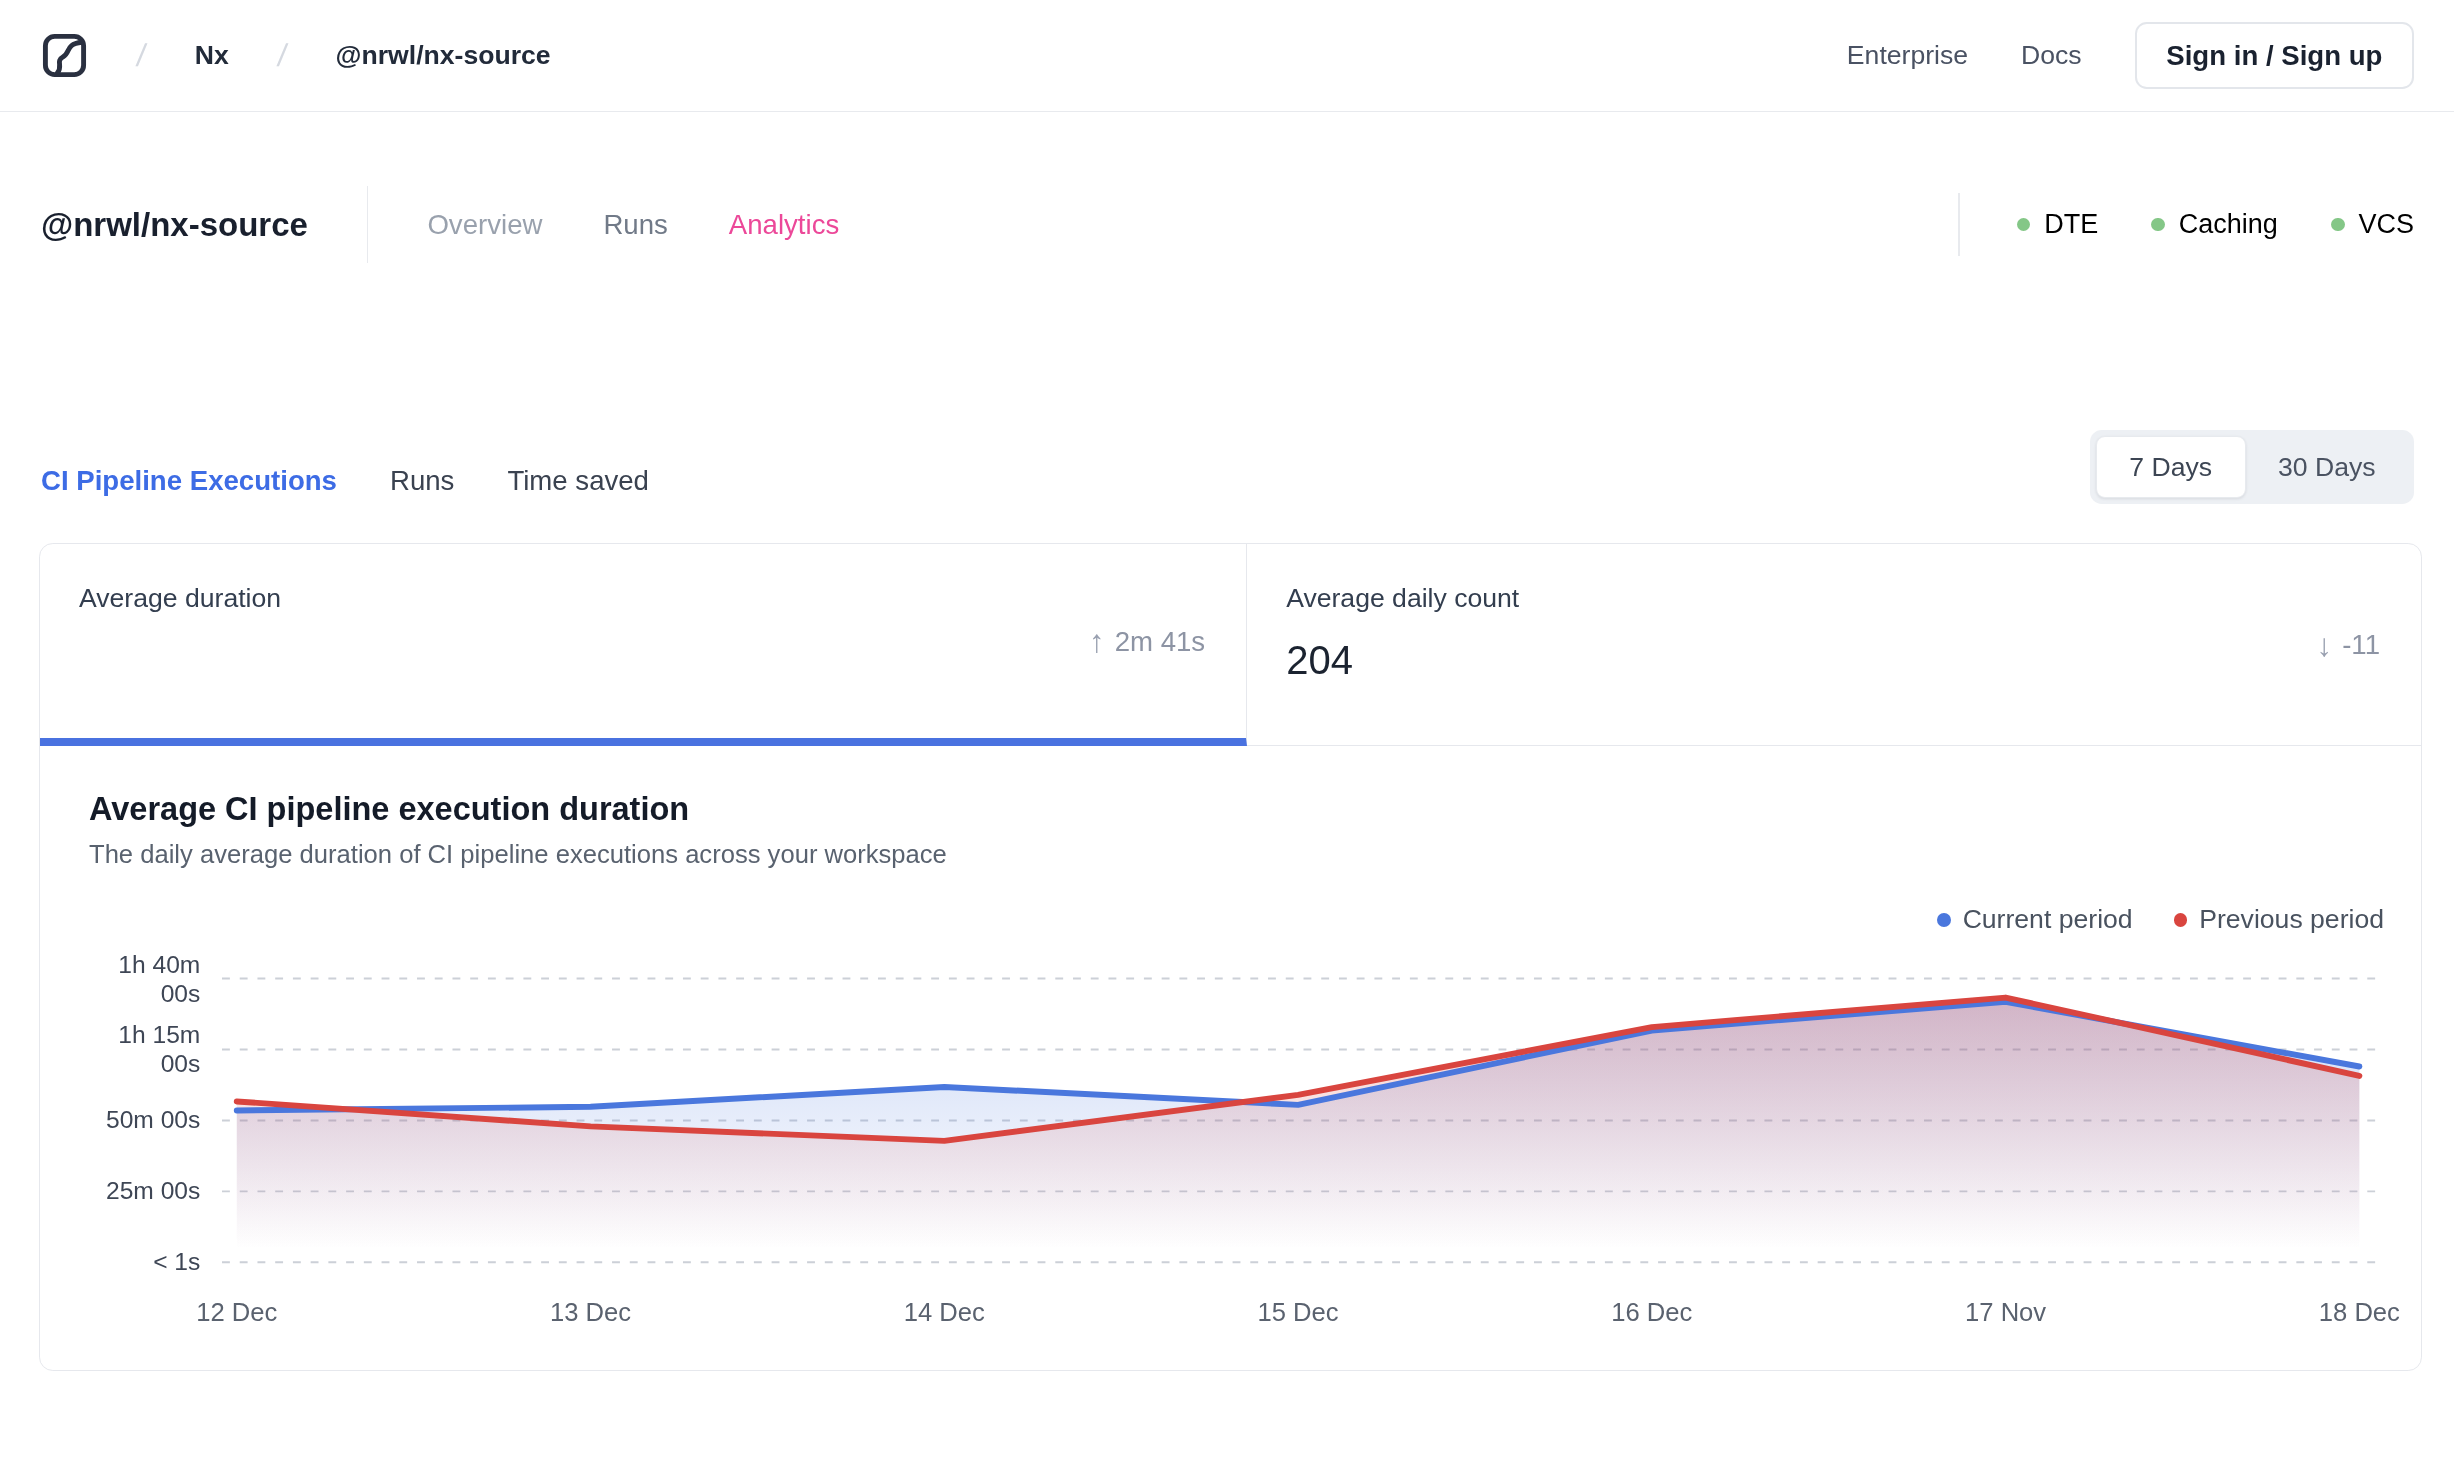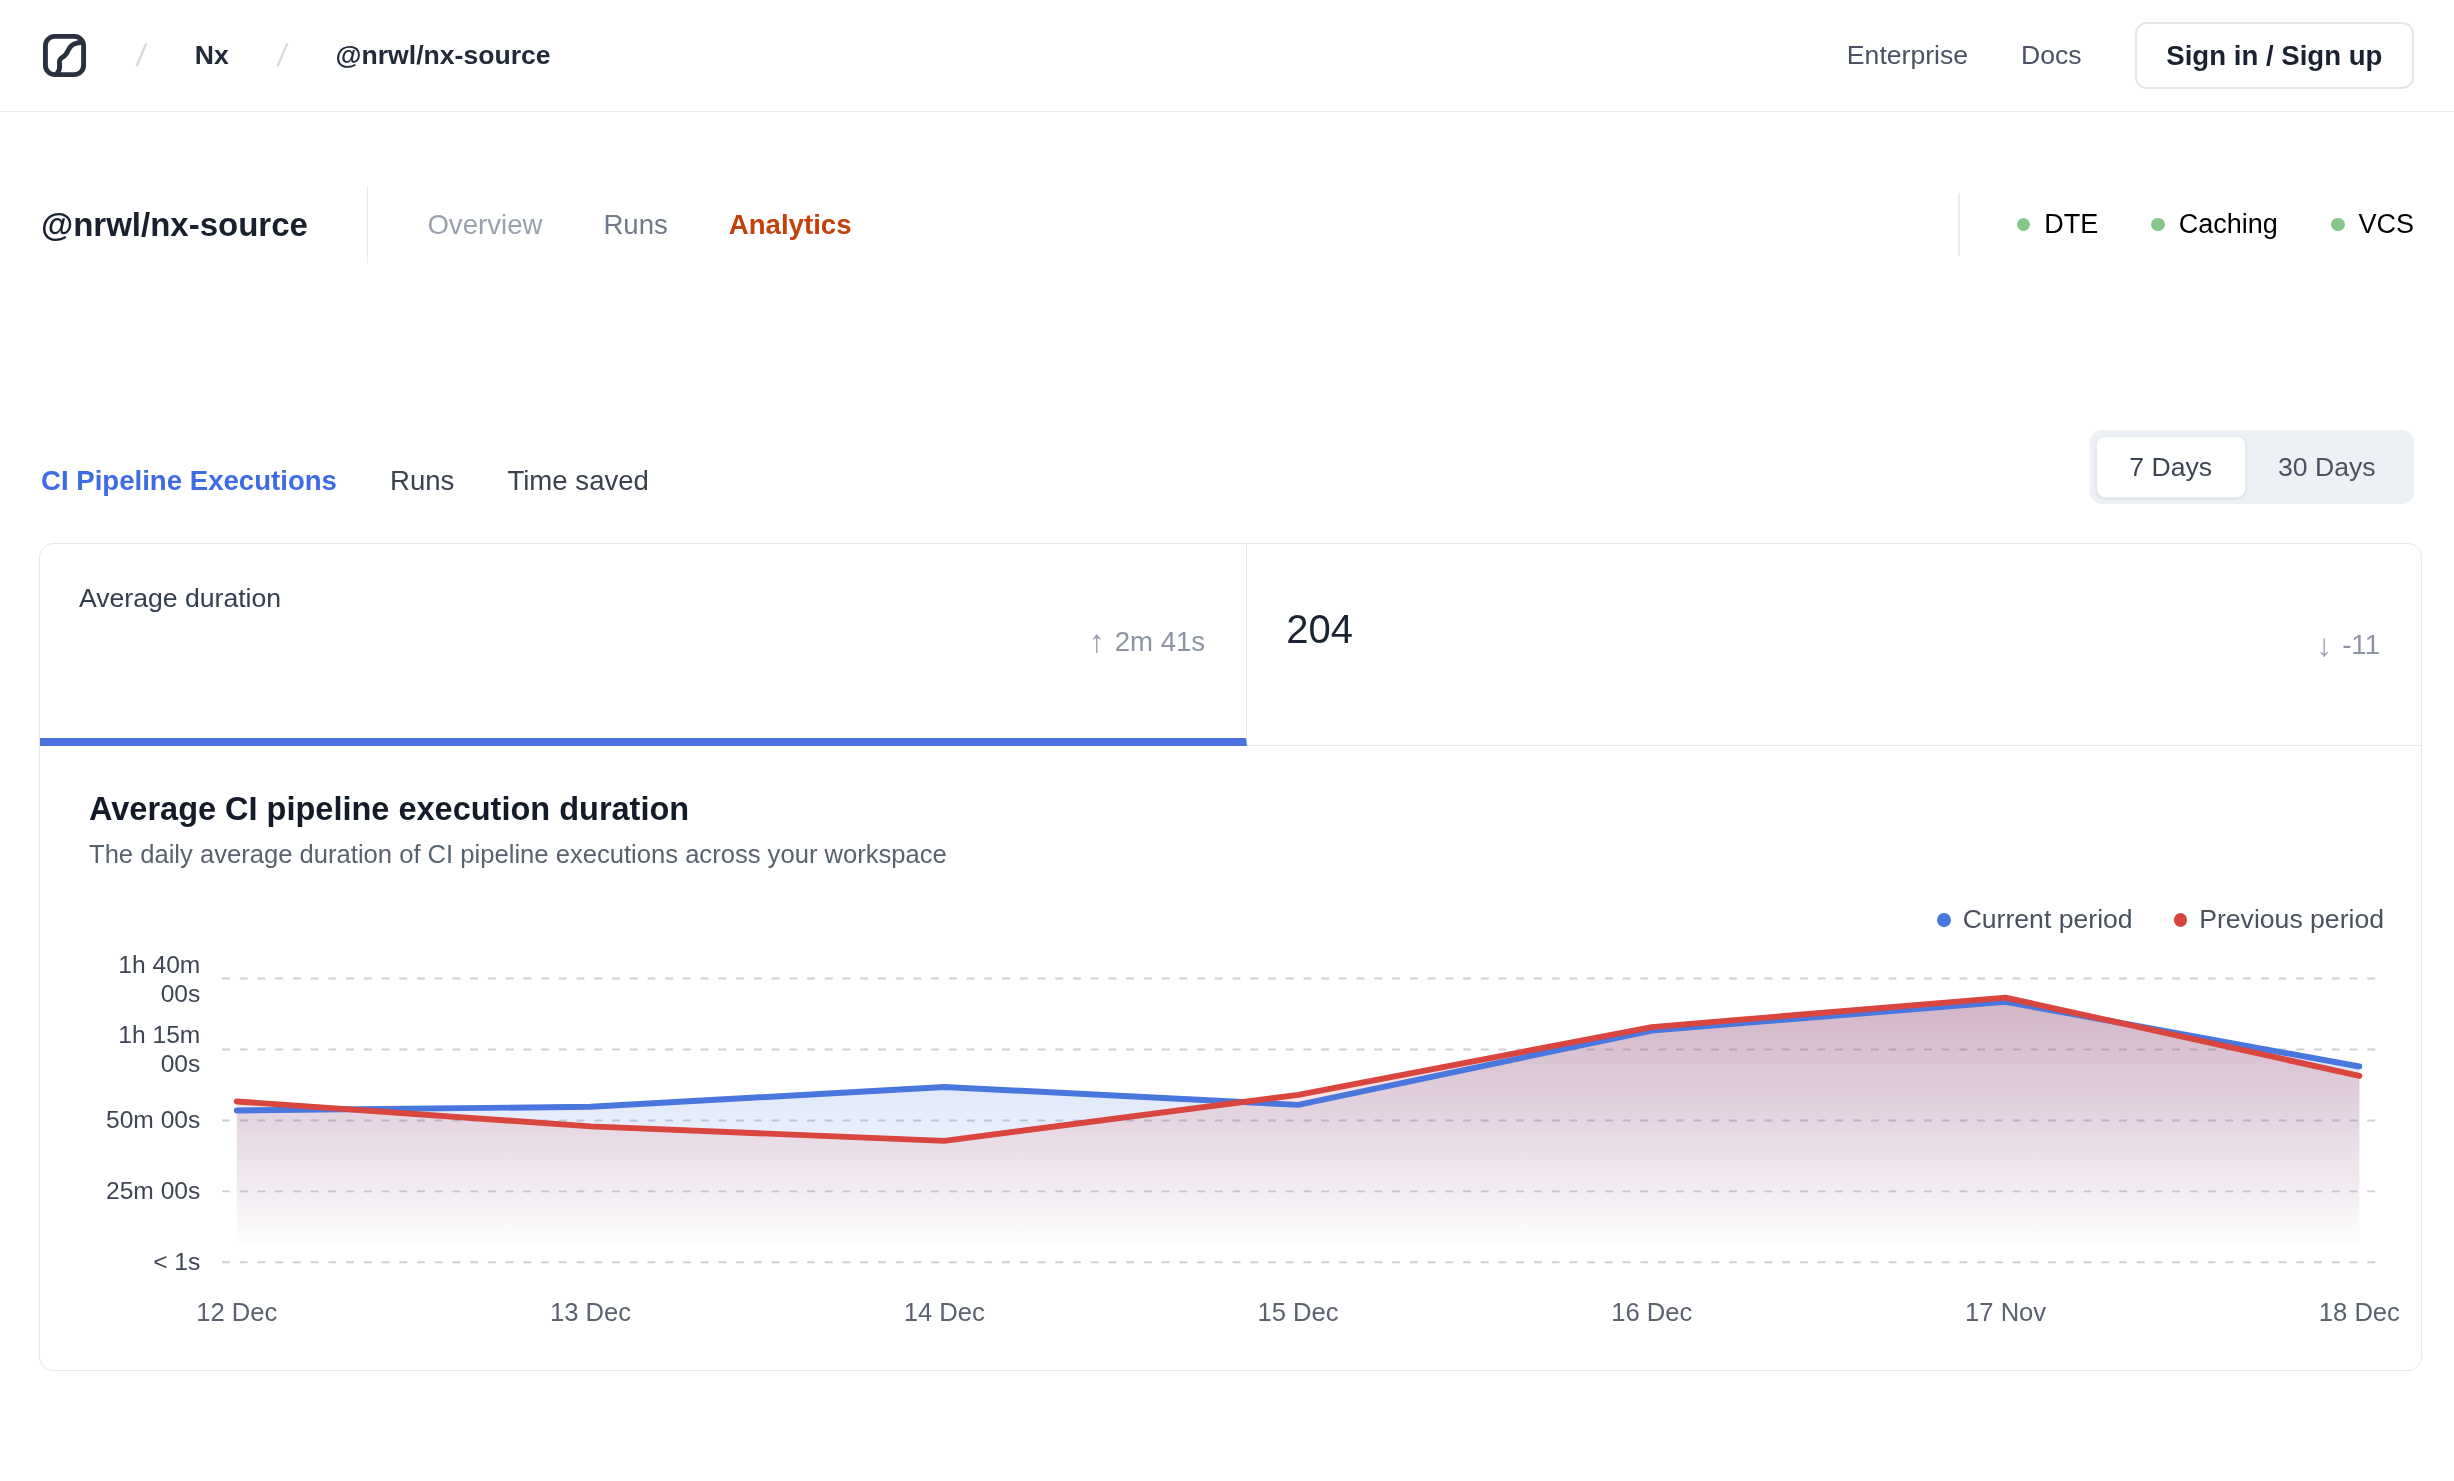--- a/index.html
+++ b/index.html
@@ -19,21 +19,21 @@
     border:2px solid #e3e6eb; border-radius:11.8px; padding:15.8px 29.6px; cursor:pointer;
     font-family:inherit; }
 
   
   .ws-bar { margin-top:71px; padding:0 41px; height:83px; display:flex; align-items:center; }
   .ws-title { font-size:33px; font-weight:700; color:#19202e; }
   .vdiv { width:1.5px; height:77px; background:#e8eaee; margin:0 59px; }
   .ws-tabs { display:flex; align-items:center; gap:61px; }
   .ws-tab { font-size:27.6px; color:#99a1ad; cursor:pointer; }
   .ws-tab.mid { color:#717a88; }
-  .ws-tab.active { color:#c2410c; font-weight:700; }
+  .ws-tab.active { color:#ec4899; font-weight:400; }
   .ws-right { margin-left:auto; display:flex; align-items:center; }
   .vdiv2 { width:1.5px; height:63px; background:#e8eaee; margin-right:57px; }
   .status-group { display:flex; align-items:center; gap:53px; }
   .status-item { display:flex; align-items:center; gap:13.8px; }
   .status-dot { width:13.8px; height:13.8px; border-radius:50%; }
   .status-label { font-size:27px; color:#000000; }
 
   
   .an-row { margin-top:164px; padding:0 41px; display:flex; align-items:center; }
   .an-tabs { display:flex; align-items:center; gap:53px; }
@@ -142,20 +142,21 @@
 <div class="panel">
   <div class="stat-row">
     <div class="stat-cell first" style="border-bottom-color: rgb(74, 114, 224);">
       <div class="stat-label">Average duration</div>
       <div class="stat-delta">
         <span class="delta-arrow">↑</span>
         <span class="delta-text">2m 41s</span>
       </div>
     </div>
     <div class="stat-cell second">
+      <div class="stat-label">Average daily count</div>
       <div class="stat-value">204</div>
       <div class="stat-delta">
         <span class="delta-arrow">↓</span>
         <span class="delta-text">-11</span>
       </div>
     </div>
   </div>
 
   <div class="chart-sec">
     <div class="chart-title">Average CI pipeline execution duration</div>

